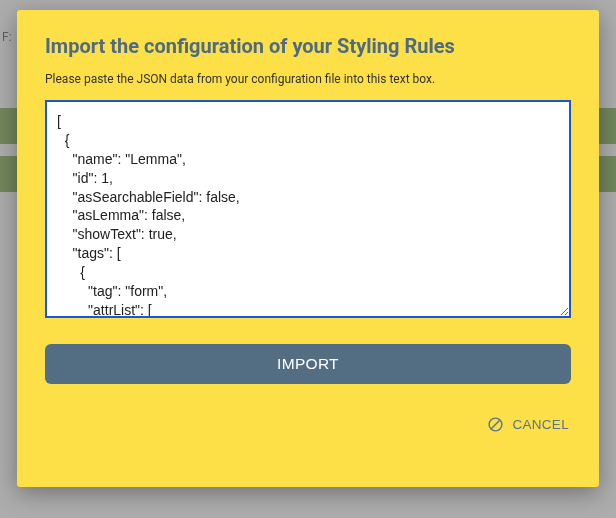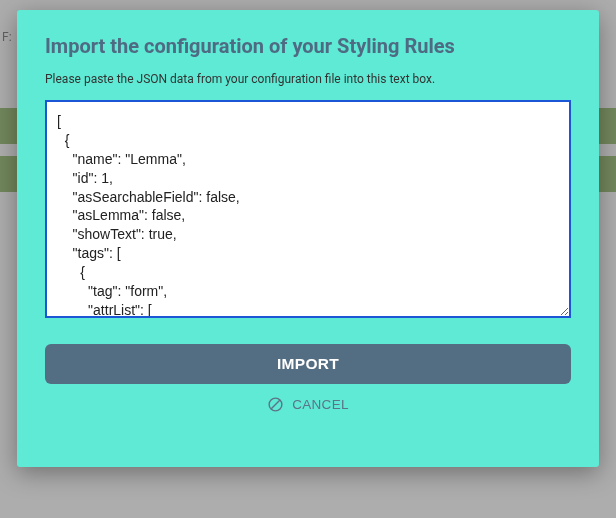--- a/index.html
+++ b/index.html
@@ -28,21 +28,21 @@
       top: 30px;
       left: 2px;
       font-size: 12px;
       color: #444;
     }
     .dialog {
       position: absolute;
       top: 10px;
       left: 17px;
       width: 582px;
-      background: #5eead4;
+      background: #fde047;
       border-radius: 3px;
       box-shadow: 0 6px 24px rgba(0,0,0,0.35);
       padding: 24px 28px 20px 28px;
     }
     .dialog-title {
       font-size: 20px;
       font-weight: 700;
       color: #4f6b83;
       margin-bottom: 14px;
     }
@@ -69,29 +69,29 @@
     .import-button {
       display: block;
       width: 100%;
       margin-top: 22px;
       height: 40px;
       background: #536d83;
       color: #ffffff;
       border: none;
       border-radius: 6px;
       font-size: 15.5px;
-      font-weight: 700;
+      font-weight: 400;
       letter-spacing: 0.3px;
       cursor: pointer;
     }
     .cancel-row {
       display: flex;
-      justify-content: center;
+      justify-content: flex-end;
       align-items: center;
-      margin-top: 8px;
+      margin-top: 28px;
       margin-bottom: 30px;
     }
     .cancel-button {
       display: inline-flex;
       align-items: center;
       gap: 8px;
       background: transparent;
       border: none;
       color: #5c7489;
       font-size: 13.5px;

